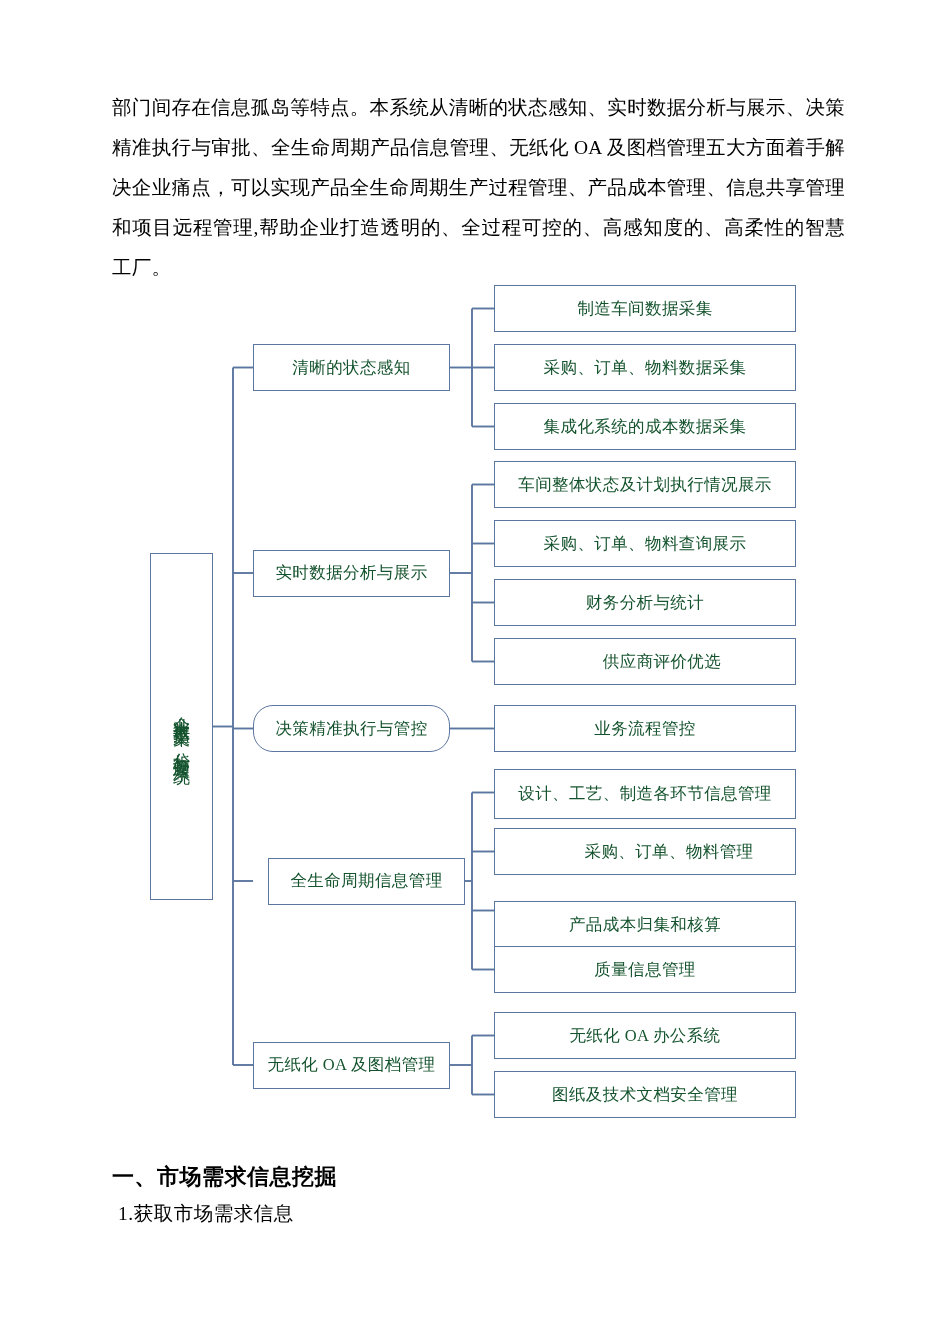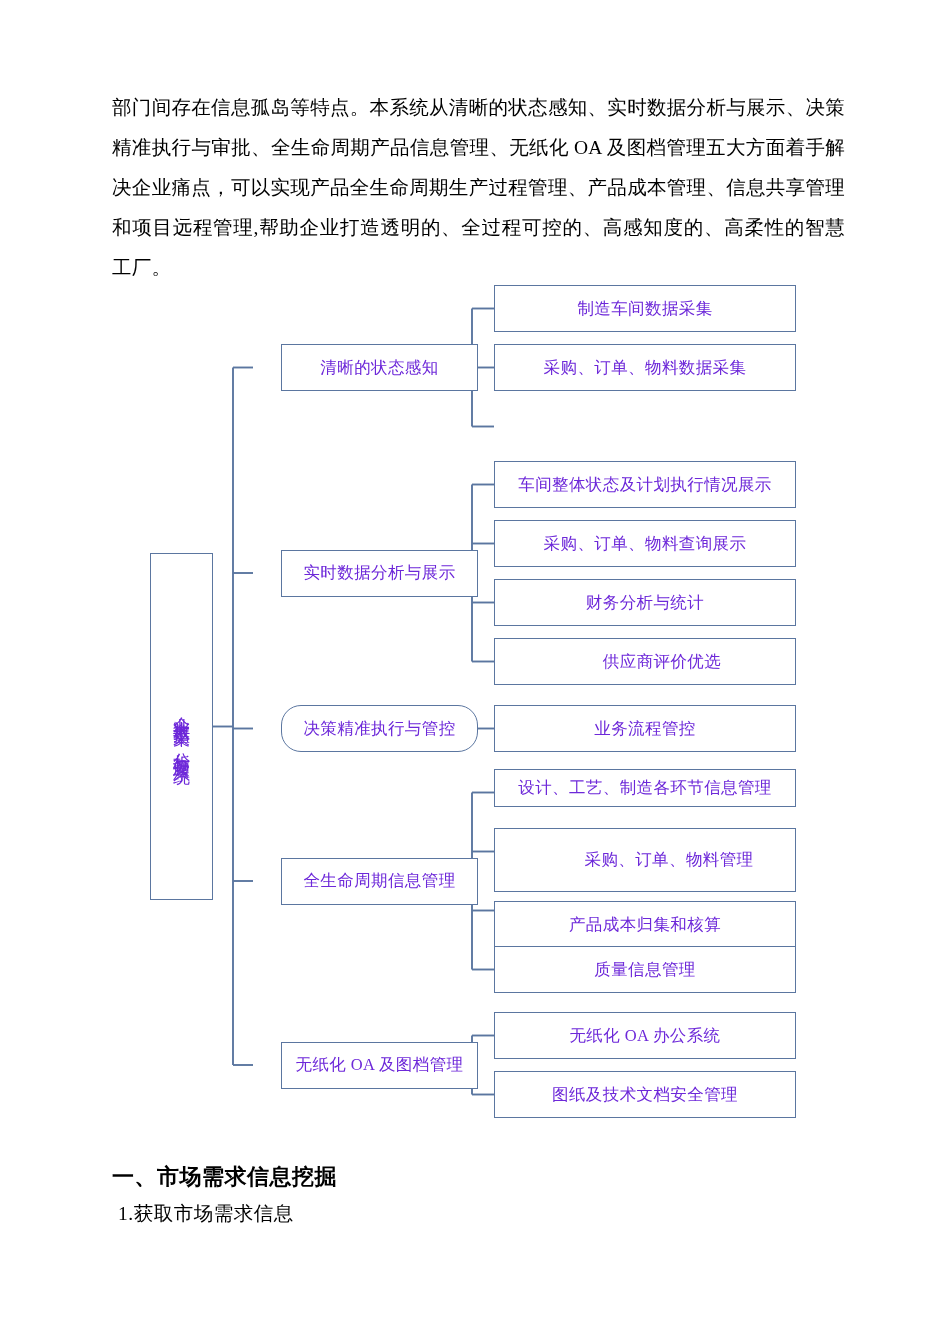--- a/index.html
+++ b/index.html
@@ -47,32 +47,32 @@
   .node {
     position: absolute;
     box-sizing: border-box;
     border: 1.6px solid #5b76a0;
     background: #ffffff;
     display: flex;
     align-items: center;
     justify-content: center;
     font-family: "Liberation Serif", "DejaVu Serif", serif;
     font-size: 16.5px;
-    color: #6d28d9;
+    color: #14532d;
     letter-spacing: 0.4px;
     white-space: nowrap;
   }
   .node.root {
     writing-mode: vertical-rl;
     text-orientation: upright;
     letter-spacing: 2.4px;
     font-size: 17px;
     padding-top: 6px;
   }
-  .node.level2 { font-size: 16.5px; margin-left: 28px; }
+  .node.level2 { font-size: 16.5px; }
   .node.level3 { font-size: 16.5px; }
 
   
   #heading-1 {
     position: absolute;
     left: 112px;
     top: 1162px;
     font-family: "Liberation Sans", "DejaVu Sans", sans-serif;
     font-weight: bold;
     font-size: 22px;
@@ -122,30 +122,31 @@
       <line x1="233" y1="105.5" x2="253" y2="105.5" stroke="#5b76a0" stroke-width="1.9"></line>
       <line x1="233" y1="311" x2="253" y2="311" stroke="#5b76a0" stroke-width="1.9"></line>
       <line x1="233" y1="466.5" x2="253" y2="466.5" stroke="#5b76a0" stroke-width="1.9"></line>
       <line x1="233" y1="619" x2="253" y2="619" stroke="#5b76a0" stroke-width="1.9"></line>
       <line x1="233" y1="803" x2="253" y2="803" stroke="#5b76a0" stroke-width="1.9"></line>
     </svg>
 <div class="node root" style="left: 150px; top: 291px; width: 63px; height: 347px; border-color: rgb(91, 118, 160); background: rgb(255, 255, 255);">企业大数据采集、分析与管理系统</div>
     <div class="node level2" style="left: 253px; top: 82px; width: 197px; height: 47px; border-color: rgb(91, 118, 160); background: rgb(255, 255, 255);">清晰的状态感知</div>
     <div class="node level3" style="left: 494px; top: 23px; width: 302px; height: 47px; border-color: rgb(91, 118, 160); background: rgb(255, 255, 255);">制造车间数据采集</div>
     <div class="node level3" style="left: 494px; top: 82px; width: 302px; height: 47px; border-color: rgb(91, 118, 160); background: rgb(255, 255, 255);">采购、订单、物料数据采集</div>
+    <div class="node level3" style="left: 494px; top: 141px; width: 302px; height: 47px; border-color: rgb(91, 118, 160); background: rgb(255, 255, 255);">集成化系统的成本数据采集</div>
     <div class="node level2" style="left: 253px; top: 287.5px; width: 197px; height: 47px; border-color: rgb(91, 118, 160); background: rgb(255, 255, 255);">实时数据分析与展示</div>
     <div class="node level3" style="left: 494px; top: 199px; width: 302px; height: 47px; border-color: rgb(91, 118, 160); background: rgb(255, 255, 255);">车间整体状态及计划执行情况展示</div>
     <div class="node level3" style="left: 494px; top: 258px; width: 302px; height: 47px; border-color: rgb(91, 118, 160); background: rgb(255, 255, 255);">采购、订单、物料查询展示</div>
     <div class="node level3" style="left: 494px; top: 317px; width: 302px; height: 47px; border-color: rgb(91, 118, 160); background: rgb(255, 255, 255);">财务分析与统计</div>
     <div class="node level3" style="left: 494px; top: 376px; width: 302px; height: 47px; border-color: rgb(91, 118, 160); background: rgb(255, 255, 255); padding-left: 34px;">供应商评价优选</div>
     <div class="node level2" style="left: 253px; top: 443px; width: 197px; height: 47px; border-color: rgb(91, 118, 160); background: rgb(255, 255, 255); border-radius: 20px;">决策精准执行与管控</div>
     <div class="node level3" style="left: 494px; top: 443px; width: 302px; height: 47px; border-color: rgb(91, 118, 160); background: rgb(255, 255, 255);">业务流程管控</div>
-    <div class="node level2" style="left: 253px; top: 595.5px; width: 197px; height: 47px; border-color: rgb(91, 118, 160); background: rgb(255, 255, 255);">全生命周期信息管理</div>
-    <div class="node level3" style="left: 494px; top: 507px; width: 302px; height: 38px; border-color: rgb(91, 118, 160); background: rgb(255, 255, 255); text-align: right;">设计、工艺、制造各环节信息管理</div>
-    <div class="node level3" style="left: 494px; top: 566px; width: 302px; height: 64px; border-color: rgb(91, 118, 160); background: rgb(255, 255, 255); padding-left: 48px;">采购、订单、物料管理</div>
+    <div class="node level2" style="left: 268px; top: 595.5px; width: 197px; height: 47px; border-color: rgb(91, 118, 160); background: rgb(255, 255, 255);">全生命周期信息管理</div>
+    <div class="node level3" style="left: 494px; top: 507px; width: 302px; height: 50px; border-color: rgb(91, 118, 160); background: rgb(255, 255, 255); text-align: right;">设计、工艺、制造各环节信息管理</div>
+    <div class="node level3" style="left: 494px; top: 566px; width: 302px; height: 47px; border-color: rgb(91, 118, 160); background: rgb(255, 255, 255); padding-left: 48px;">采购、订单、物料管理</div>
     <div class="node level3" style="left: 494px; top: 625px; width: 302px; height: 47px; border-color: rgb(91, 118, 160); background: rgb(255, 255, 255); margin-top: 14px;">产品成本归集和核算</div>
     <div class="node level3" style="left: 494px; top: 684px; width: 302px; height: 47px; border-color: rgb(91, 118, 160); background: rgb(255, 255, 255);">质量信息管理</div>
     <div class="node level2" style="left: 253px; top: 779.5px; width: 197px; height: 47px; border-color: rgb(91, 118, 160); background: rgb(255, 255, 255);">无纸化 OA 及图档管理</div>
     <div class="node level3" style="left: 494px; top: 750px; width: 302px; height: 47px; border-color: rgb(91, 118, 160); background: rgb(255, 255, 255);">无纸化 OA 办公系统</div>
     <div class="node level3" style="left: 494px; top: 809px; width: 302px; height: 47px; border-color: rgb(91, 118, 160); background: rgb(255, 255, 255);">图纸及技术文档安全管理</div>
   </div>
 
 <div id="heading-1">一、市场需求信息挖掘</div>
 <div id="heading-2">1.获取市场需求信息</div>
 

